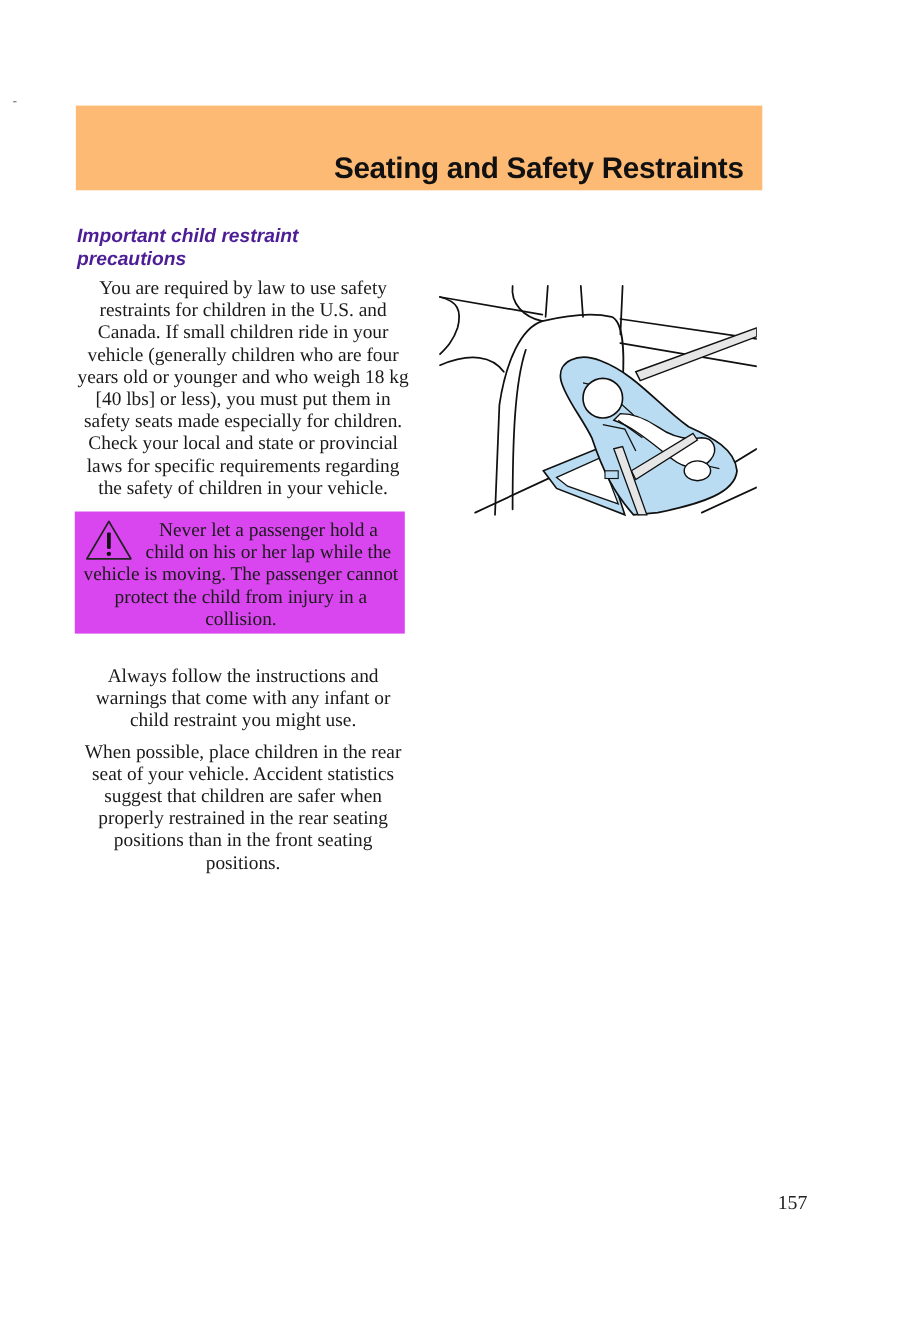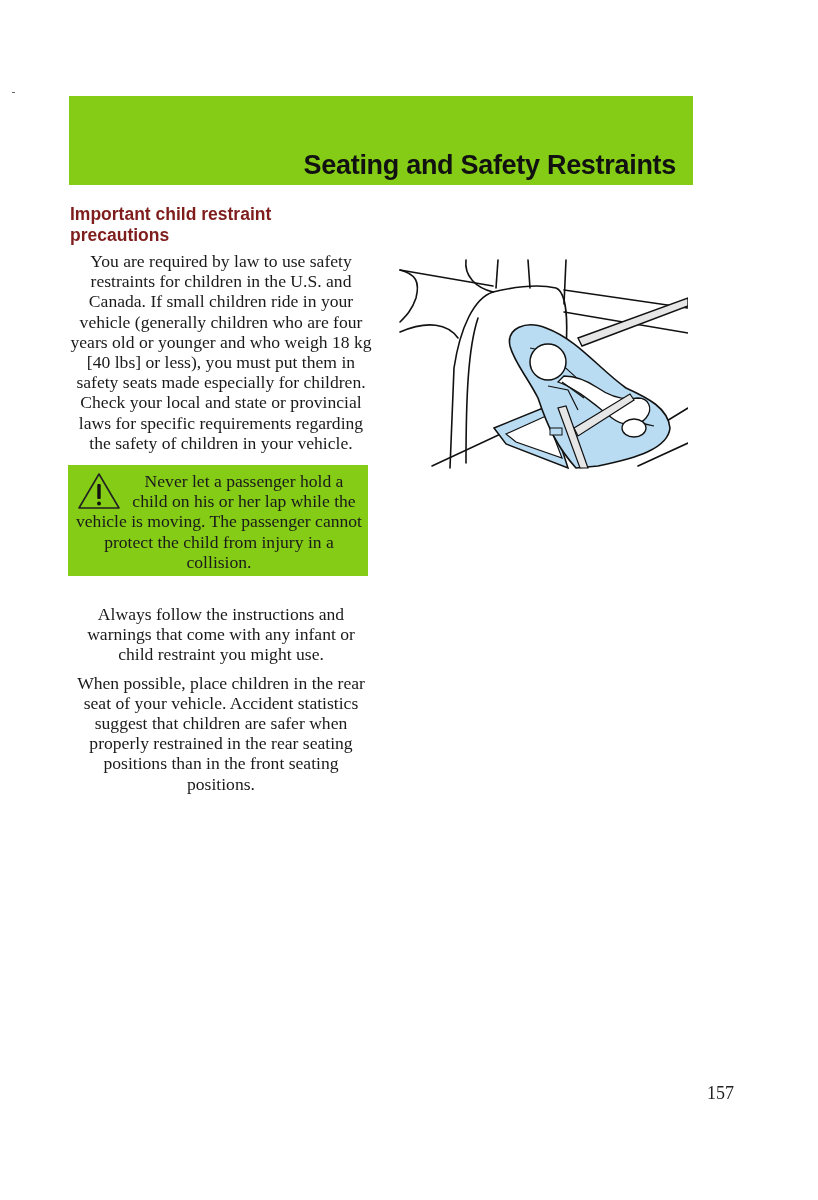--- a/index.html
+++ b/index.html
@@ -2,42 +2,43 @@
 <html><head>
 <meta charset="utf-8">
 <style>
   html, body { margin: 0; padding: 0; }
   body {
     width: 818px; height: 1200px; background: #ffffff; position: relative; overflow: hidden;
     font-family: "DejaVu Serif", "Liberation Serif", serif;
     color: #1a1a1a;
   }
   .header-band {
-    position: absolute; left: 69px; top: 96px; width: 624px; height: 89px;
-    background: #84cc16;
+    position: absolute; left: 69px; top: 96px; width: 624px; height: 77px;
+    background: #fdba74;
   }
   .header-title {
     position: absolute; right: 17px; bottom: 4px;
     font-family: "Liberation Sans", "DejaVu Sans", sans-serif;
     font-weight: bold; font-size: 27px; color: #111; letter-spacing: -0.3px;
   }
   .column {
     position: absolute; left: 70px; top: 204px; width: 302px;
   }
   .section-heading {
     font-family: "Liberation Sans", "DejaVu Sans", sans-serif;
-    font-weight: bold; font-size: 17.5px; line-height: 21px; color: #7f1d1d;
+    font-weight: bold; font-size: 17.5px; line-height: 21px; color: #4c1d95;
     margin: 0 0 5px 0;
+    font-style: italic;
   }
   .para {
     font-family: "Liberation Serif", "DejaVu Serif", serif;
     font-size: 17.6px; line-height: 20.2px; margin: 0 0 8px 0; color: #1a1a1a; text-align: center;
   }
   .warning-box {
-    background: #84cc16; margin: 12px 0 28px -2px; padding: 6px 6px 4px 8px; width: 286px;
+    background: #d946ef; margin: 12px 0 28px -2px; padding: 6px 6px 4px 8px; width: 286px;
   }
   .warning-box .warn-icon {
     float: left; width: 46px; height: 40px; margin: 0 4px 0 0;
   }
   .warning-box .para { margin: 0; }
   .illustration {
     position: absolute; left: 398px; top: 258px; width: 290px; height: 212px;
   }
   .page-number {
     position: absolute; left: 659px; top: 1083px;

